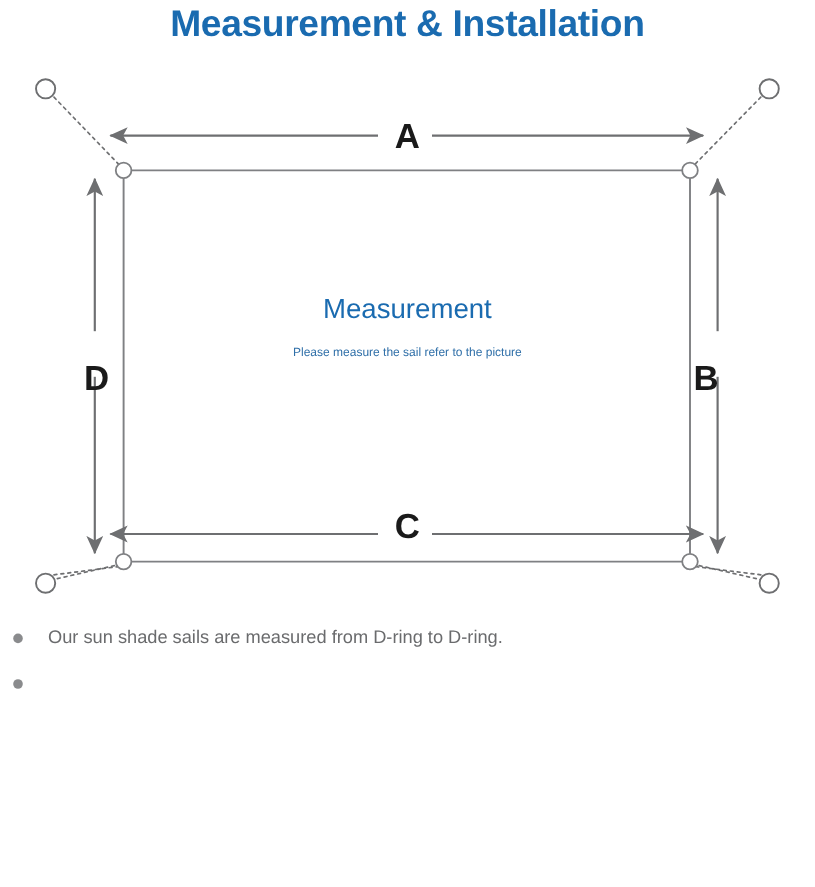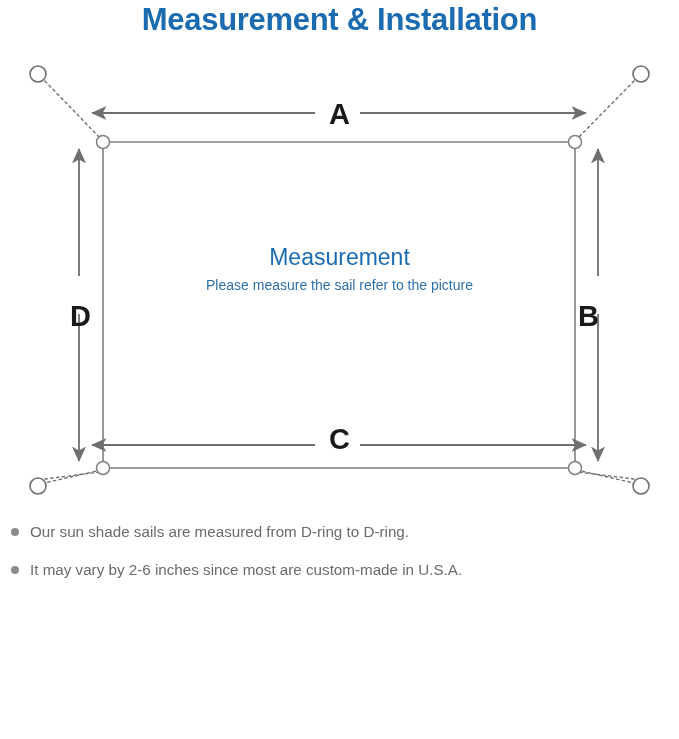--- a/index.html
+++ b/index.html
@@ -64,24 +64,24 @@
   .sail-label .heading {
     font-family: "Liberation Sans", sans-serif;
     font-weight: normal;
     font-size: 23px;
     color: #1a6bb0;
     line-height: 30px;
     white-space: nowrap;
   }
   .sail-label .sub {
     font-family: "Liberation Sans", sans-serif;
-    font-size: 14px;
+    font-size: 10px;
     color: #2f6fa8;
     line-height: 22px;
-    margin-top: 2px;
+    margin-top: 12px;
     white-space: nowrap;
   }
 
   
   .dim-letter {
     position: absolute;
     font-family: "Liberation Sans", sans-serif;
     font-weight: bold;
     font-size: 29px;
     color: #1a1a1a;
@@ -94,21 +94,21 @@
 
   
   .notes {
     position: absolute;
     left: 0;
     top: 521px;
     width: 679px;
   }
   .note {
     position: relative;
-    padding-left: 30px;
+    padding-left: 40px;
     padding-right: 6px;
     margin-bottom: 17px;
     font-family: "Liberation Sans", sans-serif;
     font-size: 15.2px;
     line-height: 21px;
     color: #6a6b6d;
   }
   .note:last-child { margin-bottom: 0; }
   .note .dot {
     position: absolute;
@@ -180,17 +180,16 @@
     </div>
   </div>
 
   <div class="notes">
     <div class="note">
       <span class="dot"></span>
       <span>Our sun shade sails are measured from D-ring to D-ring.</span>
     </div>
     <div class="note">
       <span class="dot"></span>
-      <span>It may vary by 2-6 inches since most are custom-made in U.S.A.</span>
     </div>
   </div>
 
 </div>
 
 </body></html>

